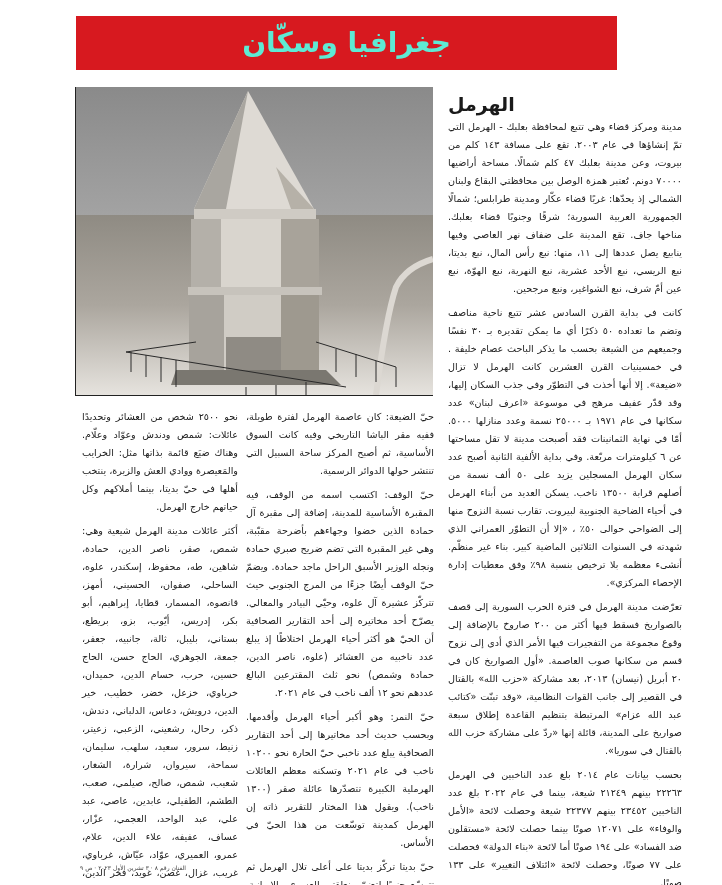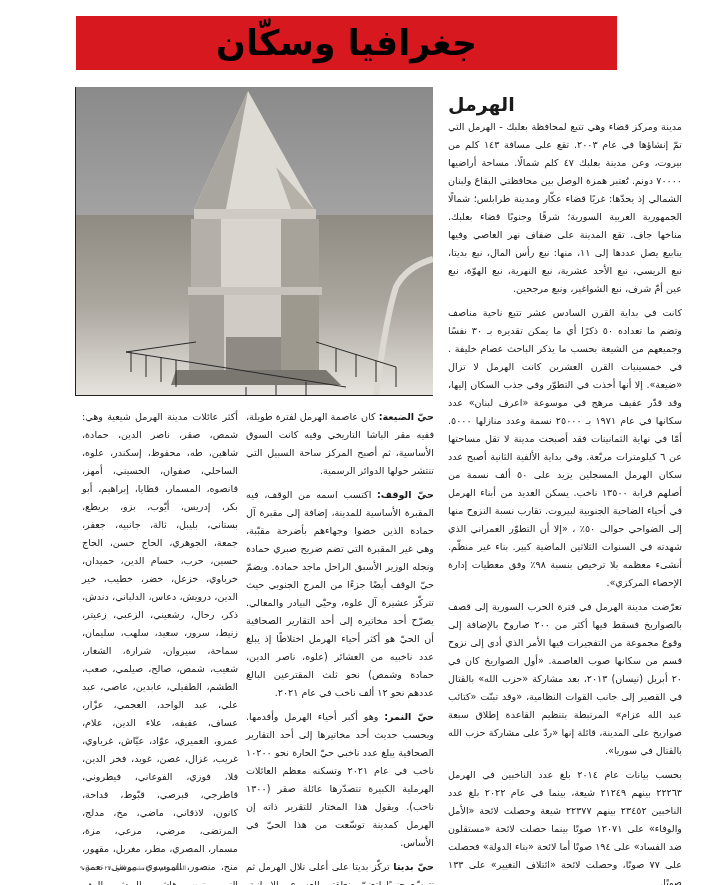--- a/index.html
+++ b/index.html
@@ -1,32 +1,32 @@
 <!DOCTYPE html>
 <html><head>
 <meta charset="utf-8">
 <style>
   html, body { margin:0; padding:0; background:#ffffff; }
   body { width:722px; height:885px; position:relative; overflow:hidden;
          font-family:"DejaVu Sans", sans-serif; color:#1a1a1a; }
   .banner { position:absolute; left:76px; top:16px; width:541px; height:54px;
             background:#d7191f; display:flex; align-items:center; justify-content:center; }
-  .banner h1 { margin:0; color:#000000; font-size:35px; font-weight:bold; direction:rtl;
+  .banner h1 { margin:0; color:#5eead4; font-size:28px; font-weight:bold; direction:rtl;
                font-family:"DejaVu Sans", sans-serif; line-height:1; }
   .photo { position:absolute; left:75px; top:87px; width:357px; height:308px;
            border-left:1px solid #222; border-bottom:1px solid #222; overflow:hidden;
            background:linear-gradient(#8e8e8e 0%, #999 42%, #b8b4ad 46%, #9c9890 60%, #c8c4bd 80%, #e2dfda 100%); }
   .photo svg { display:block; }
   .col { position:absolute; direction:rtl; text-align:justify; font-size:9.6px; line-height:18px; }
   .col p { margin:0 0 6px 0; }
   .col-right { left:448px; top:92px; width:234px; }
   .col-mid { left:246px; top:408px; width:188px; }
   .col-left { left:82px; top:408px; width:156px; }
   .section-heading { font-size:19px; font-weight:bold; margin:0 0 2px 0; line-height:24px; text-align:left; }
-  .b { font-weight:bold;margin-top:48px; }
+  .b { font-weight:normal;margin-top:48px; }
   .footer { position:absolute; left:80px; top:864px; font-size:6px; color:#444; direction:rtl; }
 </style>
 </head>
 <body>
 
 <div class="banner">
   <h1>جغرافيا وسكّان</h1>
 </div>
 
 <div class="photo">
@@ -91,17 +91,18 @@
 </div>
 
 <div class="col col-mid">
   <p><span class="b">حيّ الضيعة:</span><span> كان عاصمة الهرمل لفترة طويلة، ففيه مقر الباشا التاريخي وفيه كانت السوق الأساسية، ثم أصبح المركز ساحة السبيل التي تنتشر حولها الدوائر الرسمية.</span></p>
   <p><span class="b">حيّ الوقف:</span><span> اكتسب اسمه من الوقف، فيه المقبرة الأساسية للمدينة، إضافة إلى مقبرة آل حمادة الذين خضوا وجهاءهم بأضرحة مقبّبة، وهي غير المقبرة التي تضم ضريح صبري حمادة ونجله الوزير الأسبق الراحل ماجد حمادة. ويضمّ حيّ الوقف أيضًا جزءًا من المرج الجنوبي حيث تتركّز عشيرة آل علوه، وحيّي البيادر والمعالي. يصرّح أحد مخاتيره إلى أحد التقارير الصحافية أن الحيّ هو أكثر أحياء الهرمل اختلاطًا إذ يبلغ عدد ناخبيه من العشائر (علوه، ناصر الدين، حمادة وشمص) نحو ثلث المقترعين البالغ عددهم نحو ١٢ ألف ناخب في عام ٢٠٢١.</span></p>
   <p><span class="b">حيّ النمر:</span><span> وهو أكبر أحياء الهرمل وأقدمها. وبحسب حديث أحد مخاتيرها إلى أحد التقارير الصحافية يبلغ عدد ناخبي حيّ الحارة نحو ١٠٢٠٠ ناخب في عام ٢٠٢١ وتسكنه معظم العائلات الهرملية الكبيرة تتصدّرها عائلة صقر (١٣٠٠ ناخب). ويقول هذا المختار للتقرير ذاته إن الهرمل كمدينة توسّعت من هذا الحيّ في الأساس.</span></p>
   <p><span class="b">حيّ بديتا</span><span> تركّز بديتا على أعلى تلال الهرمل ثم تتوسّع جنوبًا لتضمّ منطقتي العسري والإيرانية، ثم تتدرّج نحو الهرمل فتشمل حيّي الضيعة والبيادر. وبحسب ما يذكر أحد مخاتير الحيّ إلى أحد التقارير الصحافية فإن هذا الحيّ يمتاز عن حيّي الحارة والوقف كون معظم ناخبيه الـ ٧٧٠٠ يسكنون خارجه، إذ لم يبقَ فيه سوى ٢٠٠٠ ناخب، بينما توزّع البقية على مَن نزحوا من الهرمل قبل أكثر من ٣٠ سنة، إضافة إلى مَن يسكنون بالأساس في قرى سورية. وفي بديتا أيضًا ينتخب</span></p>
 </div>
 
 <div class="col col-left">
+  <p>نحو ٢٥٠٠ شخص من العشائر وتحديدًا عائلات: شمص ودندش وعوّاد وعلّام. وهناك ضيَع قائمة بذاتها مثل: الخرايب والمَعيصرة ووادي العش والزيرة، ينتخب أهلها في حيّ بديتا، بينما أملاكهم وكل حياتهم خارج الهرمل.</p>
   <p>أكثر عائلات مدينة الهرمل شيعية وهي: شمص، صقر، ناصر الدين، حمادة، شاهين، طه، محفوظ، إسكندر، علوه، الساحلي، صفوان، الحسيني، أمهز، قانصوه، المسمار، قطايا، إبراهيم، أبو بكر، إدريس، أيّوب، بزو، بريطع، بستاني، بليبل، ثالة، جانبيه، جعفر، جمعة، الجوهري، الحاج حسن، الحاج حسين، حرب، حسام الدين، حميدان، خرباوي، خزعل، خضر، خطيب، خير الدين، درويش، دعاس، الدلباني، دندش، ذكر، رحال، رشعيني، الزعبي، زعيتر، زنيط، سرور، سعيد، سلهب، سليمان، سماحة، سيروان، شرارة، الشغار، شعيب، شمص، صالح، صيلمي، صعب، الطشم، الطفيلي، عابدين، عاصي، عبد علي، عبد الواحد، العجمي، عزّار، عساف، عفيفه، علاء الدين، علام، عمرو، العميري، عوّاد، عيّاش، غرباوي، غريب، غزال، غصن، غويد، فخر الدين، فلا، فوزي، الفوعاني، فيطروني، قاطرجي، قبرصي، قبّوط، قداحة، كانون، لاذقاني، ماضي، مخ، مدلج، المرتضى، مرضي، مرعي، مزة، مسمار، المصري، مطر، مغربل، مقهور، منح، منصور، الموسوي، موسى، نعمة، النمر، نون، هاشم، الهبش، الهق، ياسين، يتامى، يزبك. وأكبر العائلات من بينها هي شمص، ناصر الدين، صقر، حمادة.</p>
 
 </div>
 
 <div class="footer">الفنان رقم ٨ · ٣ تشرين الأول ٢٠٢٣ · ص ٩</div>
 
 </body></html>

